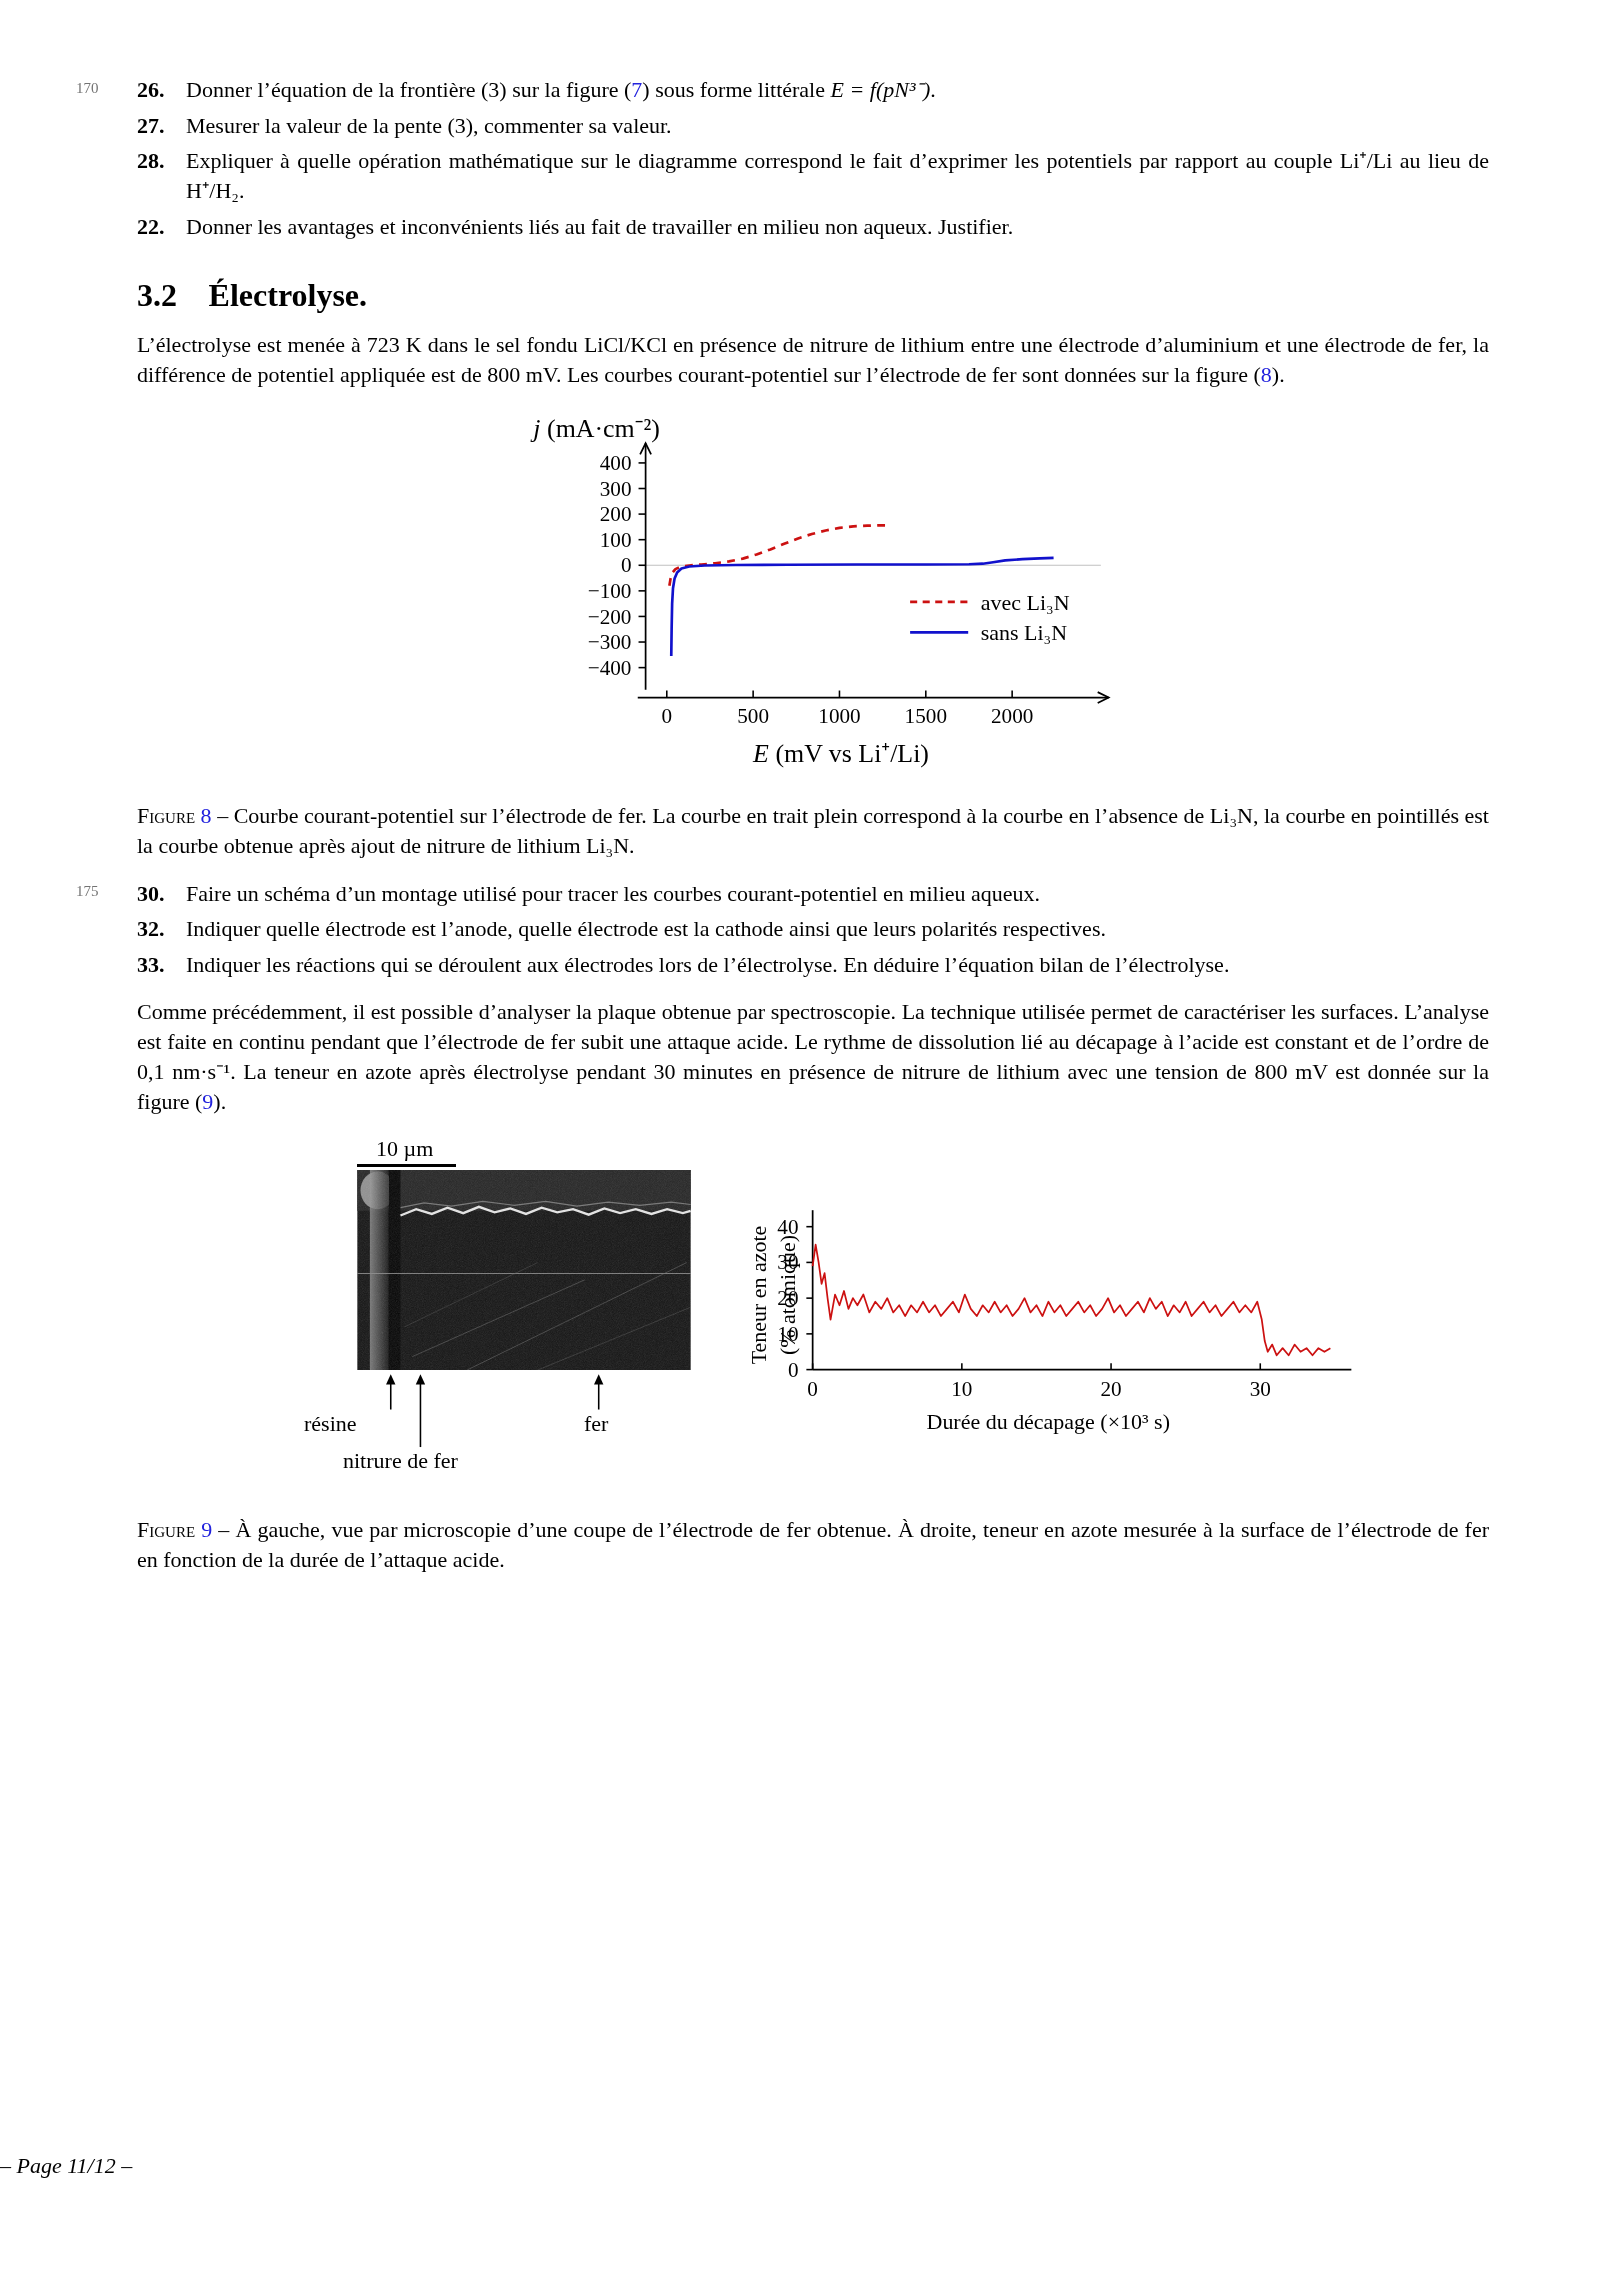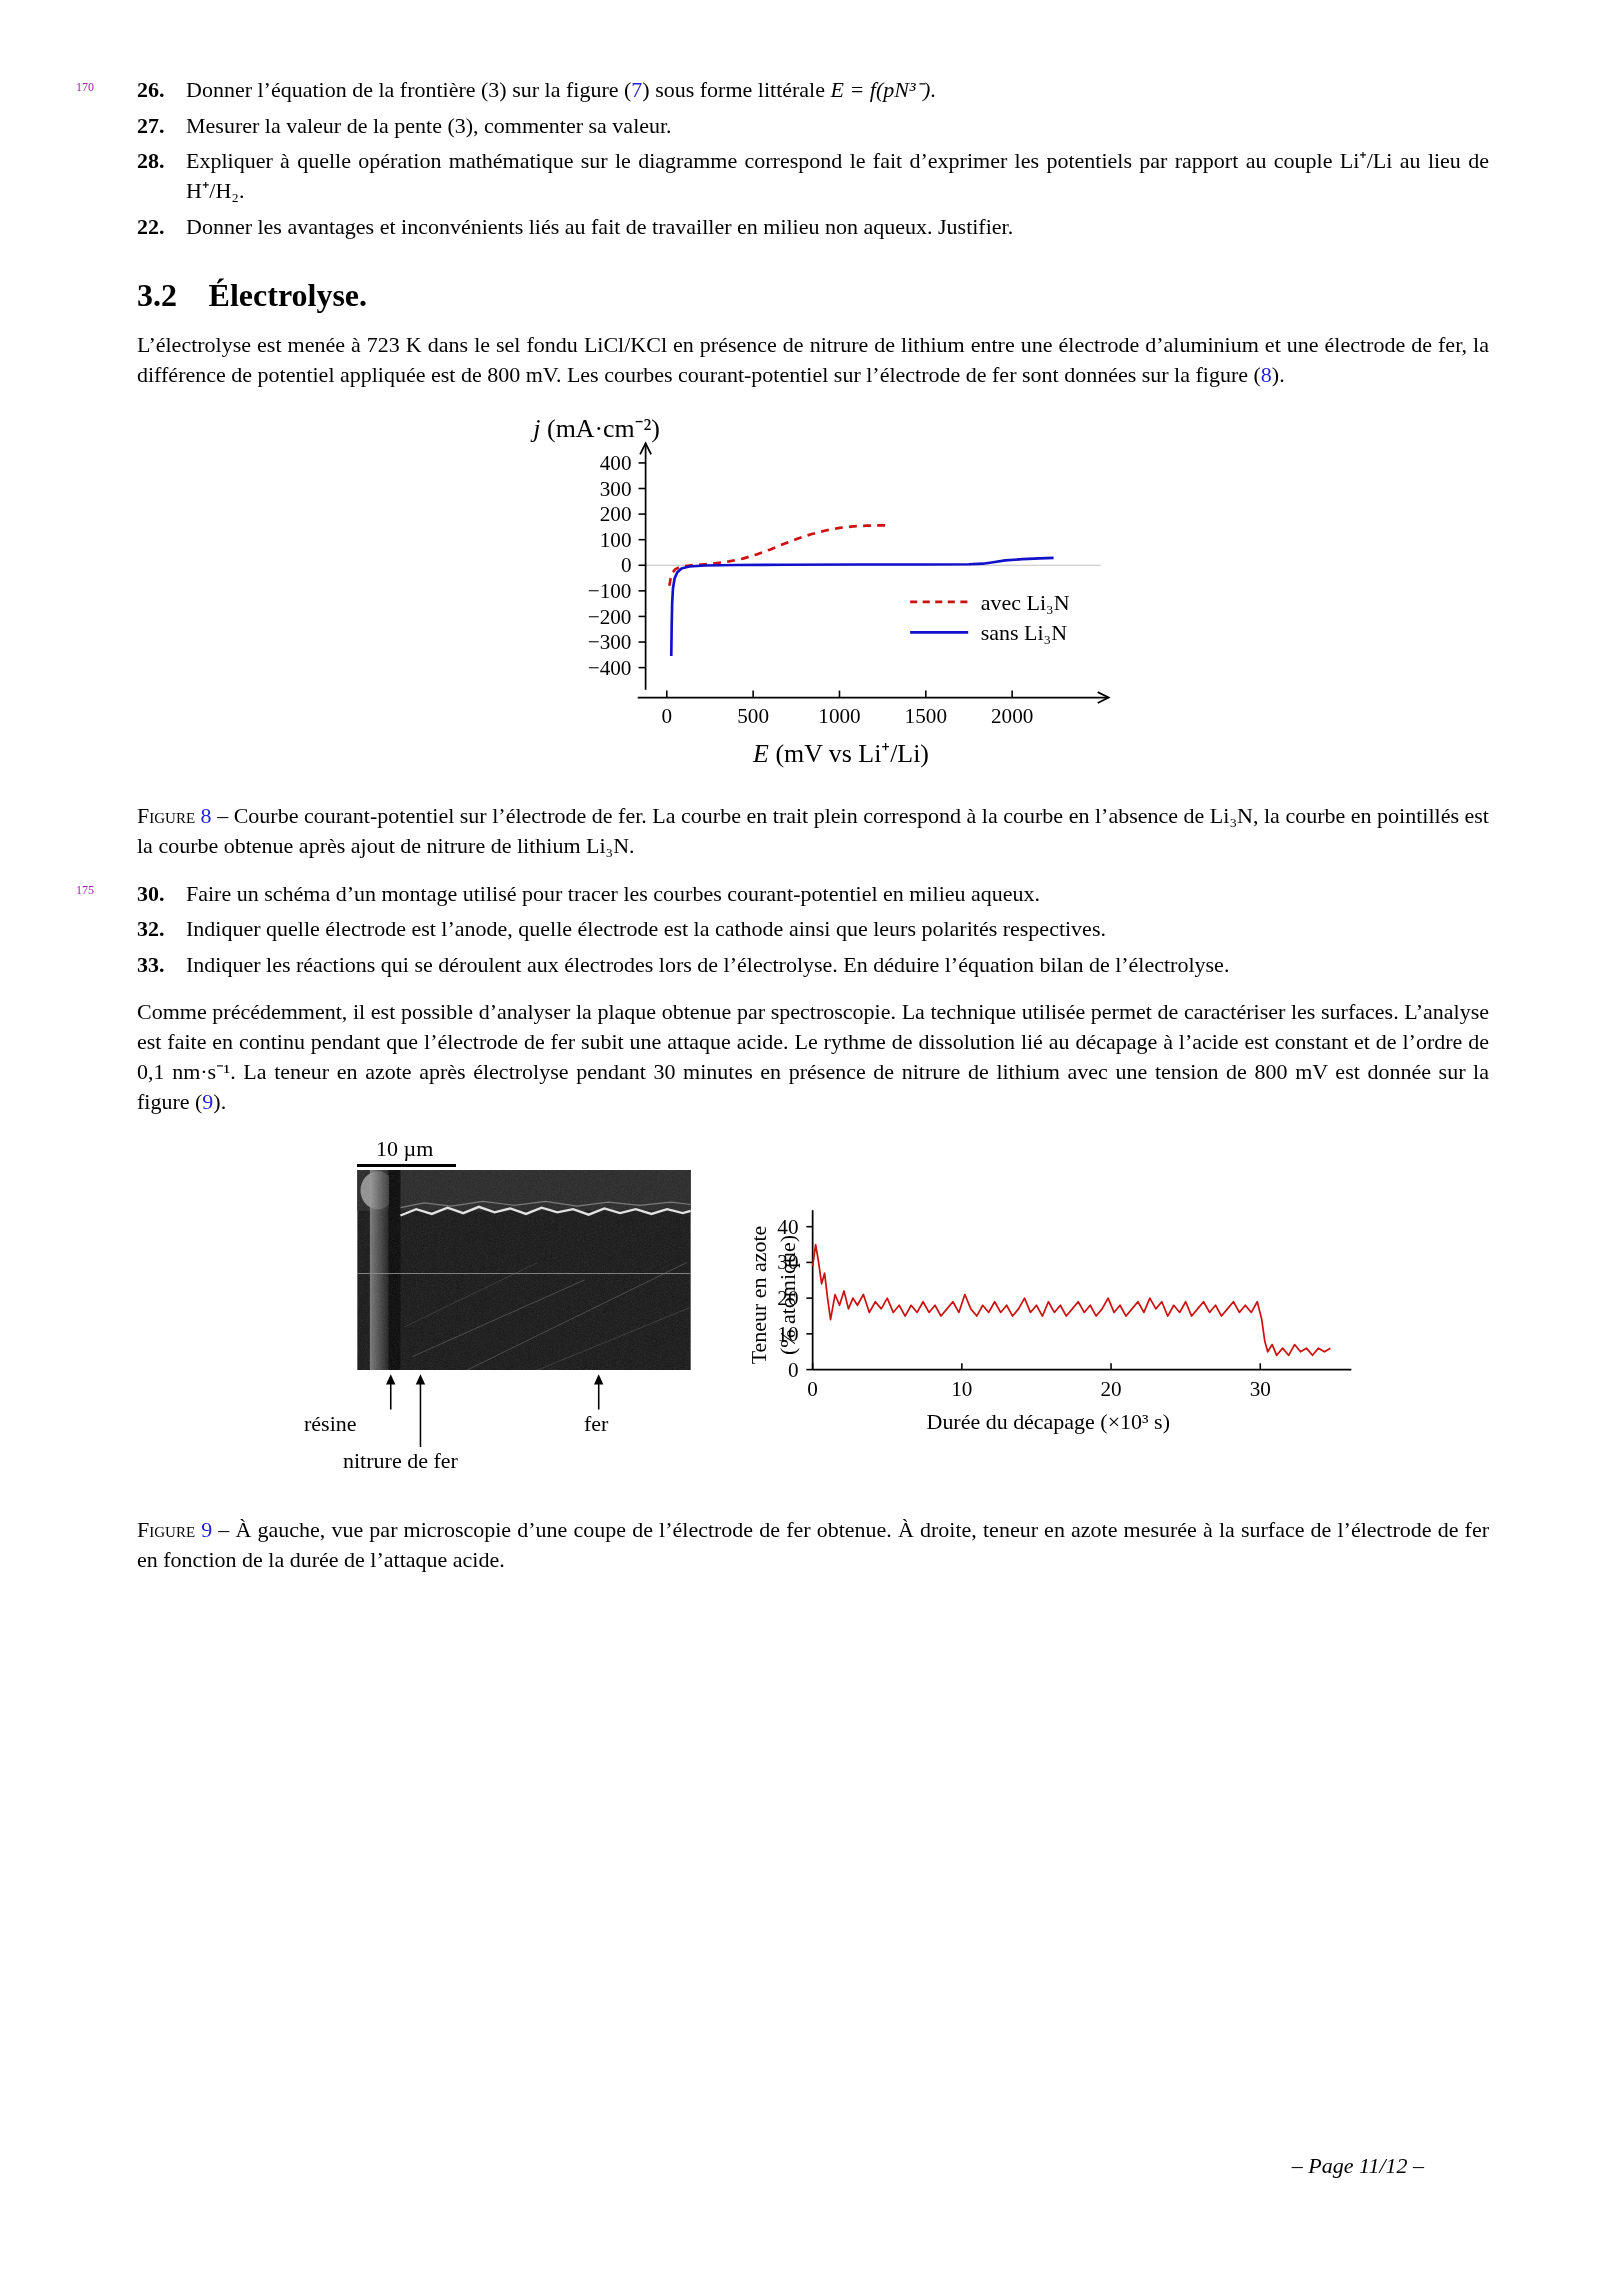--- a/index.html
+++ b/index.html
@@ -8,21 +8,21 @@
     width:1623px; height:2295px;
     font-family:"Liberation Serif", serif;
     color:#000;
   }
   .page { position:relative; width:1623px; height:2295px; background:#fff; overflow:hidden; }
   .content { position:absolute; left:137px; top:75px; width:1352px; font-size:22px; line-height:30px; }
 
   .qrow { position:relative; display:flex; margin-bottom:5.5px; }
   .qnum { font-weight:bold; width:49px; flex:none; }
   .qtext { flex:1; text-align:justify; }
-  .lineno { position:absolute; left:-61px; top:5.5px; font-size:12px; line-height:1; color:#a21caf; }
+  .lineno { position:absolute; left:-61px; top:5.5px; font-size:15px; line-height:1; color:#737373; }
 
   .figref { color:var(--link,#2222dd); text-decoration:none; cursor:pointer; }
   .math { font-style:italic; }
 
   .section-heading { margin-top:38px; margin-bottom:20.4px; font-size:32px; font-weight:bold; }
   .sec-num { margin-right:23.6px; }
 
   .para { text-align:justify; }
   .caption { text-align:justify; margin-top:28px; }
   .figword { font-variant:small-caps; }
@@ -40,21 +40,21 @@
   .scalebar-label { position:absolute; left:239px; top:0; font-size:22px; }
   .scalebar-line { position:absolute; left:220px; top:30px; width:99px; height:2.4px; background:#000; }
   .micro-svg { position:absolute; left:220px; top:36px; }
   .arrows-svg { position:absolute; left:220px; top:238px; }
   .lbl { position:absolute; font-size:22px; }
   .lbl-resine { left:167px; top:275px; }
   .lbl-nitrure { left:206px; top:312px; }
   .lbl-fer { left:447px; top:275px; }
   #fig9-svg { position:absolute; left:550px; top:0; }
 
-  .footer { position:absolute; left:0; top:2153px; width:1403px; text-align:right; font-style:italic; font-size:22px;margin-left:21px; }
+  .footer { position:absolute; left:0; top:2153px; width:1403px; text-align:left; font-style:italic; font-size:22px; }
 </style>
 </head>
 <body>
 
 <div class="page">
   <div class="content">
 
     <div class="qrow">
       <span class="lineno">170</span>
       <span class="qnum">26.</span>

